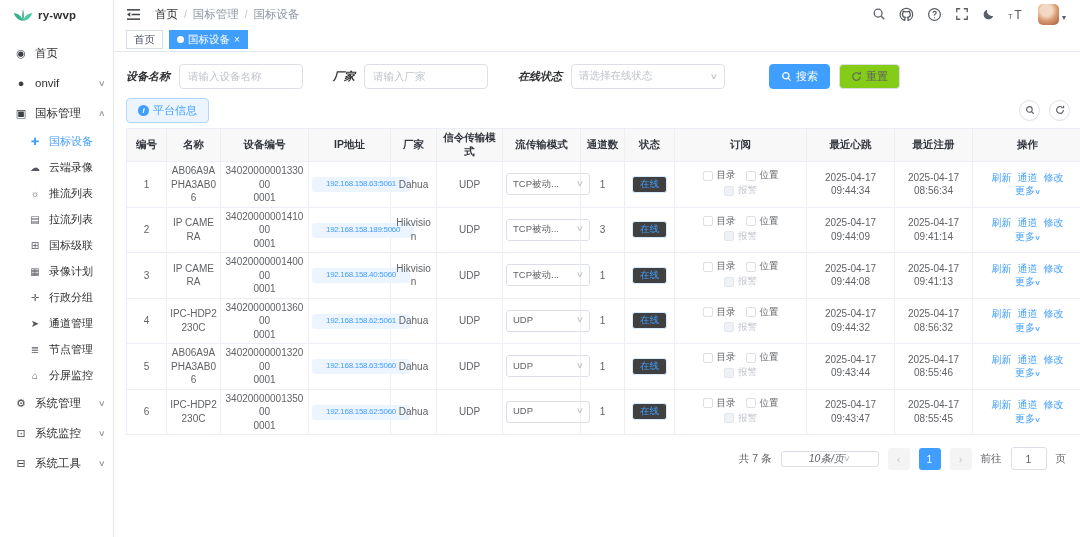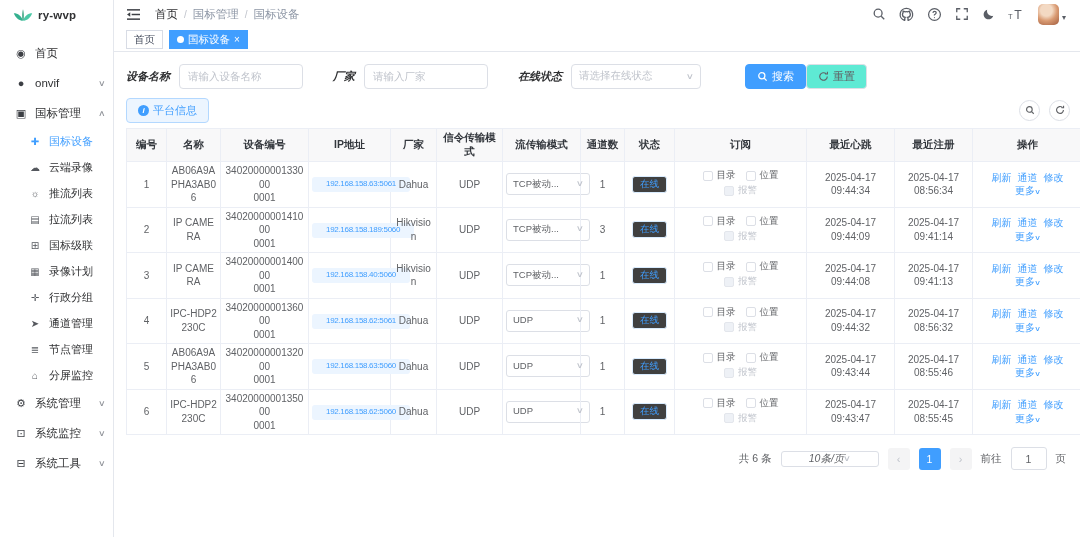--- a/index.html
+++ b/index.html
@@ -46,28 +46,28 @@
 
   
   .content { flex:1; padding:8px 10px 0 12px; }
 
   .filter-row { display:flex; align-items:center; height:32px; }
   .f-item { display:flex; align-items:center; margin-right:30px; }
   .f-label { font-size:11px; font-weight:bold; color:#303133; margin-right:9px; white-space:nowrap;font-style:italic; }
   .f-input { width:124px; height:25px; border:1px solid #dcdfe6; border-radius:4px;
     padding:0 8px; font-size:10.5px; color:#606266; outline:none; font-family:inherit; }
   .f-input::placeholder { color:#c0c4cc; }
-  .f-select { width:130px; height:25px; border:1px solid #dcdfe6; border-radius:4px;
+  .f-select { width:154px; height:25px; border:1px solid #dcdfe6; border-radius:4px;
     padding:0 7px; display:flex; align-items:center; justify-content:space-between;
     font-size:10.5px; color:#c0c4cc; cursor:pointer; }
   .sel-arrow { color:#c0c4cc; font-size:8px; transform:scaleX(1.4); }
   .btn { height:25px; display:inline-flex; align-items:center; gap:4px; padding:0 11px;
     border-radius:4px; font-size:11px; cursor:pointer; white-space:nowrap; }
   .btn-primary { background:#409eff; border:1px solid #409eff; color:#fff; margin-left:14px; }
-  .btn-default { background:#5eead4; border:1px solid #dcdfe6; color:#606266; }
+  .btn-default { background:#84cc16; border:1px solid #dcdfe6; color:#606266; margin-left:9px; }
 
   .toolbar-row { display:flex; align-items:center; justify-content:space-between; height:32px; margin-top:2px; }
   .btn-plain { background:#ecf5ff; border:1px solid #b3d8ff; color:#409eff; margin-left:0; }
   .info-i { width:11px; height:11px; border-radius:50%; background:#409eff; color:#fff;
     font-size:8px; display:flex; align-items:center; justify-content:center; font-style:italic; font-weight:bold; }
   .mini-circle { width:21px; height:21px; border-radius:50%; border:1px solid #dcdfe6;
     display:flex; align-items:center; justify-content:center; color:#606266; background:#fff;
     margin-left:9px; cursor:pointer; }
 
   
@@ -529,21 +529,21 @@
                   <span>报警</span>
                 </span></td>
               <td>2025-04-17<br>09:43:47</td>
               <td>2025-04-17<br>08:55:45</td>
               <td><span class="act-link">刷新</span><span class="act-link">通道</span><span class="act-link">修改</span><span class="act-link">更多<span class="act-chev">∨</span></span></td>
             </tr>
           </tbody>
       </table>
 
       <div class="pagination">
-        <span>共 6 条</span>
+        <span>共 7 条</span>
         <span class="pg-select">
           <span>10条/页</span>
           <span class="sel-arrow">∨</span>
         </span>
         <span class="pg-btn">‹</span>
         <span class="pg-page">1</span>
         <span class="pg-btn">›</span>
         <span>前往</span>
         <input class="pg-goto-input" value="1" style="">
         <span>页</span>

